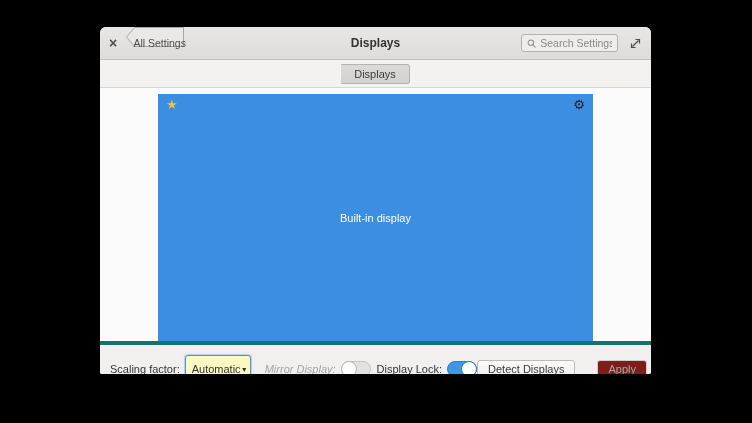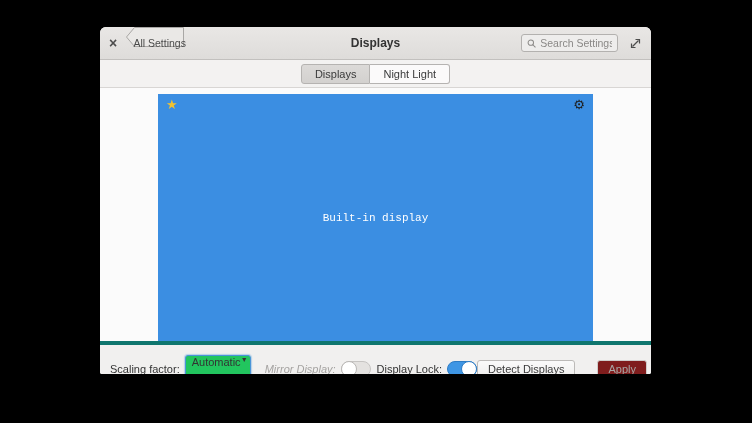--- a/index.html
+++ b/index.html
@@ -126,41 +126,42 @@
   }
   .gear-icon {
     position: absolute;
     right: 8px; top: 3px;
     font-size: 13px;
     color: #1e1e1e;
     font-family: "DejaVu Sans", sans-serif;
     line-height: 1.2;
     cursor: default;
   }
-  .display-label { color: #ffffff; font-size: 11px; font-family: Liberation Mono, monospace; }
+  .display-label { color: #ffffff; font-size: 11px; }
   
   .footer {
     flex: 0 0 29px;
     background: #f1f0ef;
     border-top: 4px solid #0f766e;
     display: flex;
     align-items: center;
     padding: 10px 10px;
     font-size: 11px;
     color: #333;
   }
   .footer .label { margin-right: 5px; white-space: nowrap; }
   .footer .dim { color: #a5a3a1; }
   .select-box {
     width: 66px; height: 28px;
-    background: #22c55e;
+    background: #fef9c3;
     border: 1px solid #4a95d8;
     box-shadow: 0 0 1px 1px rgba(74,149,216,0.35);
     border-radius: 3px;
     display: flex;
+    align-items: center;
     justify-content: space-between;
     padding: 0 6px;
     cursor: default;
   }
   .select-box .select-arrow { font-size: 7px; color: #333; }
   .ml14 { margin-left: 14px; font-style: italic; }
   .ml6 { margin-left: 6px; }
   .toggle {
     width: 30px; height: 16px;
     border-radius: 9px;
@@ -222,21 +223,20 @@
       <svg width="13" height="13" viewBox="0 0 13 13">
         <line x1="3.5" y1="9.5" x2="9.5" y2="3.5" stroke="#4d4d4d" stroke-width="1.2"></line>
         <path d="M6.5 2.5 H10.5 V6.5" fill="none" stroke="#4d4d4d" stroke-width="1.2"></path>
         <path d="M2.5 6.5 V10.5 H6.5" fill="none" stroke="#4d4d4d" stroke-width="1.2"></path>
       </svg>
     </span>
   </div>
 
   <div class="tabbar">
     <div class="tab selected">Displays</div>
-    <div class="tab">Night Light</div>
   </div>
 
   <div class="content">
     <div class="display-rect" style="background-color: rgb(59, 142, 226);">
       <span class="star-icon" style="color: rgb(242, 194, 48);">★</span>
       <span class="gear-icon">⚙</span>
       <span class="display-label">Built-in display</span>
     </div>
   </div>
 

